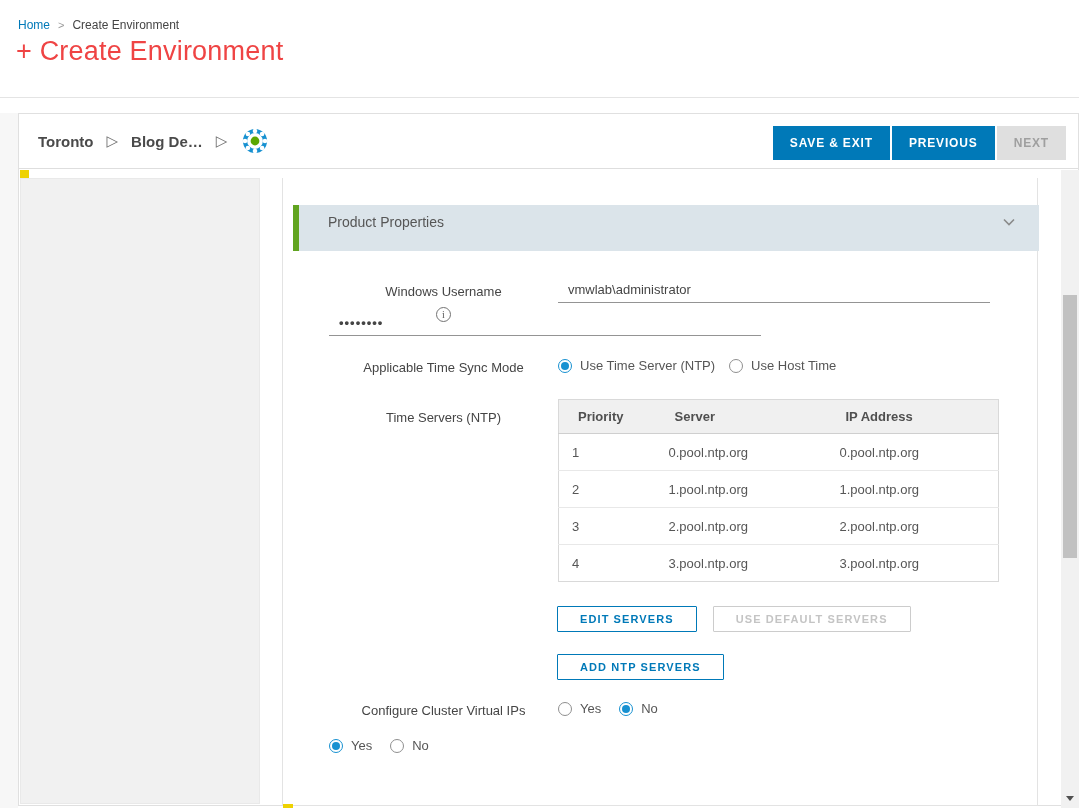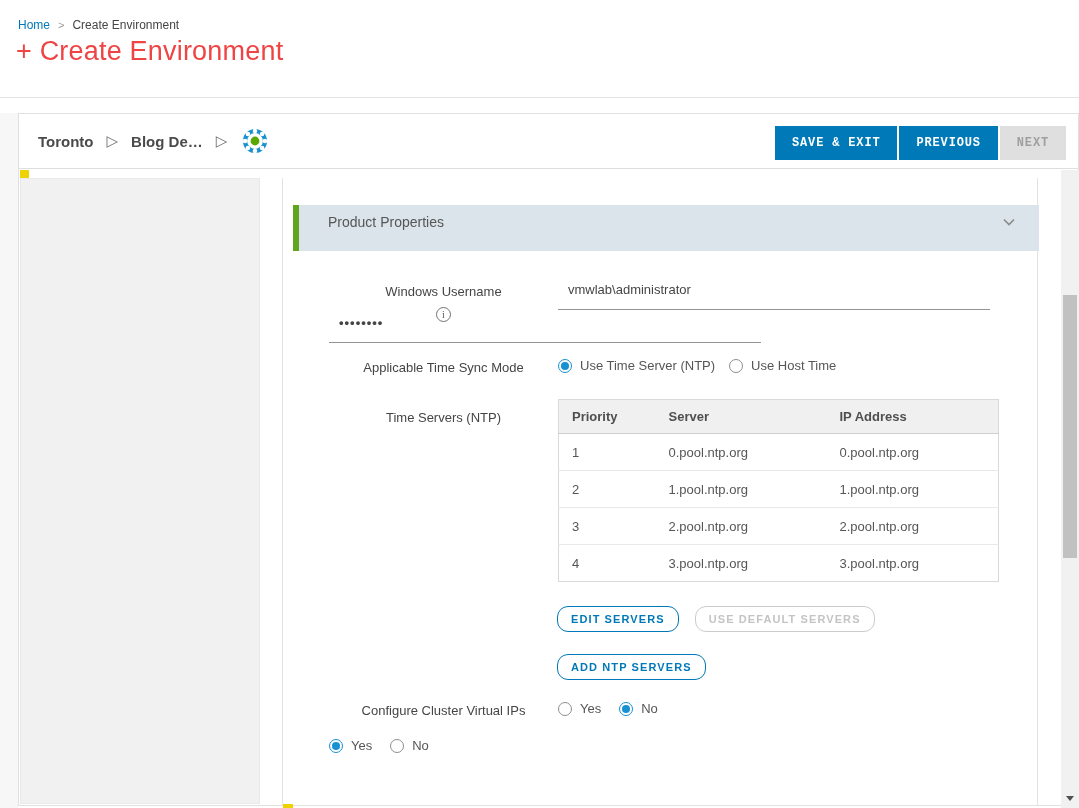--- a/index.html
+++ b/index.html
@@ -17,62 +17,62 @@
   .page-title { position:absolute; left:16px; top:36px; font-size:27px; font-weight:400; color:#ef4444; letter-spacing:.2px; }
   .title-rule { position:absolute; left:0; top:97px; width:1079px; border-top:1px solid #e4e4e4; }
 
   
   .card { position:absolute; left:18px; top:113px; width:1061px; height:693px; background:#fff; border:1px solid #e0e0e0; }
   .toolbar { position:absolute; left:0; top:0; width:100%; height:55px; border-bottom:1px solid #dedede; display:flex; align-items:center; padding-left:19px; }
   .step-label { font-size:15px; font-weight:700; color:#4a4a4a; }
   .step-sep { color:#6e6e6e; font-size:15px; margin:0 13px; }
   .gear { display:inline-flex; margin-left:2px; }
   .btn-group { position:absolute; right:12px; top:12px; display:flex; gap:2px; }
-  .btn { height:34px; border:none; font-family:Liberation Mono, monospace; font-size:12px; font-weight:700; letter-spacing:.07em; padding:0 17px; cursor:pointer; }
+  .btn { height:34px; border:none; font-family:Liberation Sans, sans-serif; font-size:12px; font-weight:700; letter-spacing:.07em; padding:0 17px; cursor:pointer; }
   .btn-primary { background:#0079b8; color:#fff; }
   .btn-disabled { background:#dfdfdf; color:#9f9f9f; cursor:default; }
 
   .yellow-sq { position:absolute; background:#eed202; }
   .sq-top { left:1px; top:56px; width:9px; height:9px; }
 
   .sidebar { position:absolute; left:1px; top:64px; width:240px; height:626px; background:#f1f1f1; border:1px solid #e9e9e9; }
 
   
   .panel { position:absolute; left:263px; top:64px; width:756px; height:628px; background:#fff; border-left:1px solid #e3e3e3; border-right:1px solid #e3e3e3; border-bottom:1px solid #e3e3e3; }
   .sq-bottom { left:0; bottom:-3px; width:10px; height:4px; }
   .acc-header { position:absolute; left:10px; top:27px; width:746px; height:46px; background:#dbe4ea; border-left:6px solid #61a420; display:flex; align-items:center; padding:0 22px 12px 29px; cursor:pointer; }
   .acc-title { font-size:14px; color:#565656; }
   .acc-chevron { margin-left:auto; display:flex; }
 
   .row { position:absolute; left:46px; display:flex; align-items:flex-start; }
   .flabel { width:229px; font-size:13px; color:#454545; display:flex; align-items:center; gap:8px; padding-top:2px;flex-direction:column; }
   .info-icon { width:15px; height:15px; border:1px solid #737373; border-radius:50%; display:inline-flex; align-items:center; justify-content:center; font-size:10px; color:#565656; font-family:"Liberation Serif",serif; cursor:pointer; flex:none; }
   .info-icon::after { content:"i"; }
 
-  .input-line { width:432px; font-size:13px; color:#454545; padding:0 0 12px 10px; border-bottom:1px solid #949494; cursor:text; }
+  .input-line { width:432px; font-size:13px; color:#454545; padding:0 0 5px 10px; border-bottom:1px solid #949494; cursor:text; }
   .pwd { letter-spacing:1px; font-weight:700; }
 
   .radio-opt { display:flex; align-items:center; gap:8px; font-size:13px; color:#565656; cursor:pointer;text-align:right; }
   .radio { width:14px; height:14px; border:1px solid #8f8f8f; border-radius:50%; background:#fff; position:relative; flex:none; }
   .radio.checked { border-color:#1791d1; }
   .radio.checked::after { content:""; position:absolute; left:2px; top:2px; right:2px; bottom:2px; border-radius:50%; background:#1791d1; }
 
   .r1 { top:104px; } .r2 { top:137px; } .r3 { top:180px; }
   .r4 { top:221px; } .r5 { top:428px; left:274px; } .r6 { top:476px; left:274px; }
   .r7 { top:523px; } .r8 { top:560px; }
   .r3 .radio-opt { margin-right:14px; }
   .r7 .radio-opt, .r8 .radio-opt { margin-right:18px; }
   .r4 .flabel { padding-top:11px; }
 
   table.ntp { width:441px; border-collapse:collapse; border:1px solid #d9d9d9; font-size:13px; }
-  table.ntp th { background:#f0f0f0; height:34px; text-align:left; padding-left:13px; font-weight:700; color:#4f4f4f; border-bottom:1px solid #cfcfcf; }
+  table.ntp th { background:#f0f0f0; height:34px; text-align:left; padding-left:19px; font-weight:700; color:#4f4f4f; border-bottom:1px solid #cfcfcf; }
   table.ntp td { height:37px; padding-left:13px; color:#565656; border-top:1px solid #e8e8e8; }
   .col-p { width:97px; } .col-s { width:171px; }
 
-  .obtn { height:26px; background:#fff; border:1px solid #0079b8; border-radius:11px; color:#0079b8; font-family:"Liberation Sans",sans-serif; font-size:11px; font-weight:700; letter-spacing:.1em; padding:0 13px; cursor:pointer; }
+  .obtn { height:26px; background:#fff; border:1px solid #0079b8; border-radius:1px; color:#0079b8; font-family:"Liberation Sans",sans-serif; font-size:11px; font-weight:700; letter-spacing:.1em; padding:0 22px; cursor:pointer; }
   .obtn-disabled { border-color:#ccc; color:#c4c4c4; cursor:default; margin-left:16px; }
 
   
   .scrollbar { position:absolute; left:1061px; top:170px; width:18px; height:638px; background:#f1f1f1; }
   .sb-thumb { position:absolute; left:2px; top:125px; width:14px; height:263px; background:#c1c1c1; }
   .sb-arrow { position:absolute; left:0; bottom:2px; width:18px; height:16px; display:flex; align-items:center; justify-content:center; cursor:pointer; }
   .sb-arrow::after { content:""; width:0; height:0; border-left:4px solid transparent; border-right:4px solid transparent; border-top:5px solid #505050; }
 </style>
 </head>
 <body>

